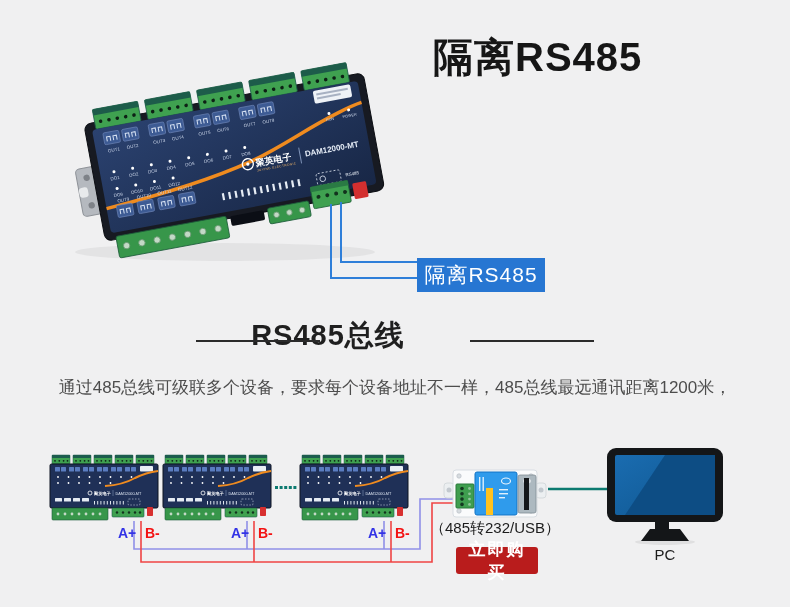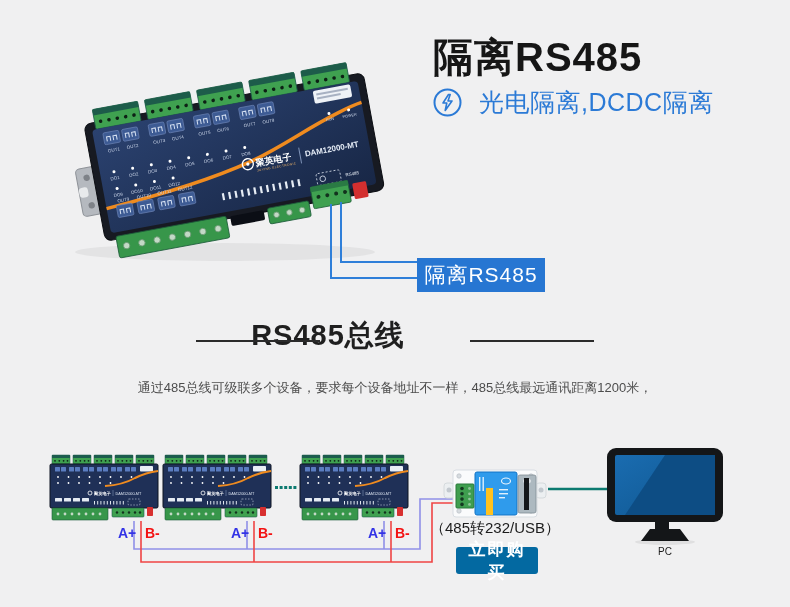--- a/index.html
+++ b/index.html
@@ -18,34 +18,34 @@
   .callout{position:absolute;left:417px;top:258px;width:128px;height:34px;background:#2776d2;
     color:#ffffff;font-size:21px;display:flex;align-items:center;justify-content:center;
     letter-spacing:1px;}
 
   .bus-heading{position:absolute;left:0;top:316px;width:656px;text-align:center;
     font-size:29px;font-weight:600;color:#1f1f1f;letter-spacing:1px;}
   .rule{position:absolute;top:340px;height:2px;background:#2b2b2b;}
   .rule.left{left:196px;width:124px;}
   .rule.right{left:470px;width:124px;}
   .bus-desc{position:absolute;left:25px;top:374px;width:740px;text-align:center;
-    font-size:13px;line-height:27px;font-weight:500;color:#4d4d4d;}
+    font-size:17px;line-height:27px;font-weight:500;color:#4d4d4d;}
 
   .wire-label{position:absolute;top:525px;font-size:14px;font-weight:bold;white-space:nowrap;}
   .wire-label.a{color:#3333e6;}
   .wire-label.b{color:#f31212;}
 
   .conv-caption{position:absolute;left:430px;top:519px;width:130px;text-align:right;
     font-size:15px;font-weight:500;color:#1c1c1c;white-space:nowrap;}
-  .buy-btn{position:absolute;left:456px;top:547px;width:82px;height:27px;background:#0369a1;
+  .buy-btn{position:absolute;left:456px;top:547px;width:82px;height:27px;background:#b91c1c;
     border:none;border-radius:3px;color:#ffffff;font-size:17px;font-weight:bold;
     letter-spacing:2px;display:flex;align-items:center;justify-content:center;cursor:pointer;
     font-family:"Liberation Sans", sans-serif;}
   .pc-label{position:absolute;left:645px;top:546px;width:40px;text-align:center;
-    font-size:10px;font-weight:500;color:#1c1c1c;}
+    font-size:15px;font-weight:500;color:#1c1c1c;}
 </style>
 </head>
 <body>
 
 <div class="stage">
 
   <svg id="scene" width="790" height="607" viewBox="0 0 790 607">
     <defs>
       <linearGradient id="faceGrad" x1="0" y1="0" x2="1" y2="1">
         <stop offset="0" stop-color="#2b4270"></stop>
@@ -365,27 +365,20 @@
       <rect x="607" y="448" width="116" height="74" rx="9" fill="#141618"></rect>
       <rect x="615" y="455" width="100" height="60" rx="2" fill="url(#screenGrad)"></rect>
       <polygon points="665,455 715,455 715,515 625,515" fill="#0d4d84"></polygon>
       <rect x="655" y="522" width="14" height="13" fill="#141618"></rect>
       <path d="M641 541 L689 541 L680 529 L650 529 Z" fill="#141618"></path>
     </g>
   </svg>
 
   <div class="hero-title">隔离RS485</div>
 
-  <div class="feature-row" style="top:86px;">
-    <svg class="ficon" viewBox="0 0 29 29">
-      <circle cx="14.5" cy="14.5" r="13" fill="none" stroke="#2b7ad6" stroke-width="2"></circle>
-      <path d="M15.5 6.5 L10 15 H13.8 L12.2 22.5 L19 13 H15 L17.2 6.5 Z" fill="none" stroke="#2b7ad6" stroke-width="1.6" stroke-linejoin="round"></path>
-    </svg>
-    <span class="feature-label">光电隔离,DCDC隔离</span>
-  </div>
 
 
 
   <div class="callout">隔离RS485</div>
 
   <div class="bus-heading">RS485总线</div>
   <div class="rule left"></div>
   <div class="rule right"></div>
 
   <div class="bus-desc">

